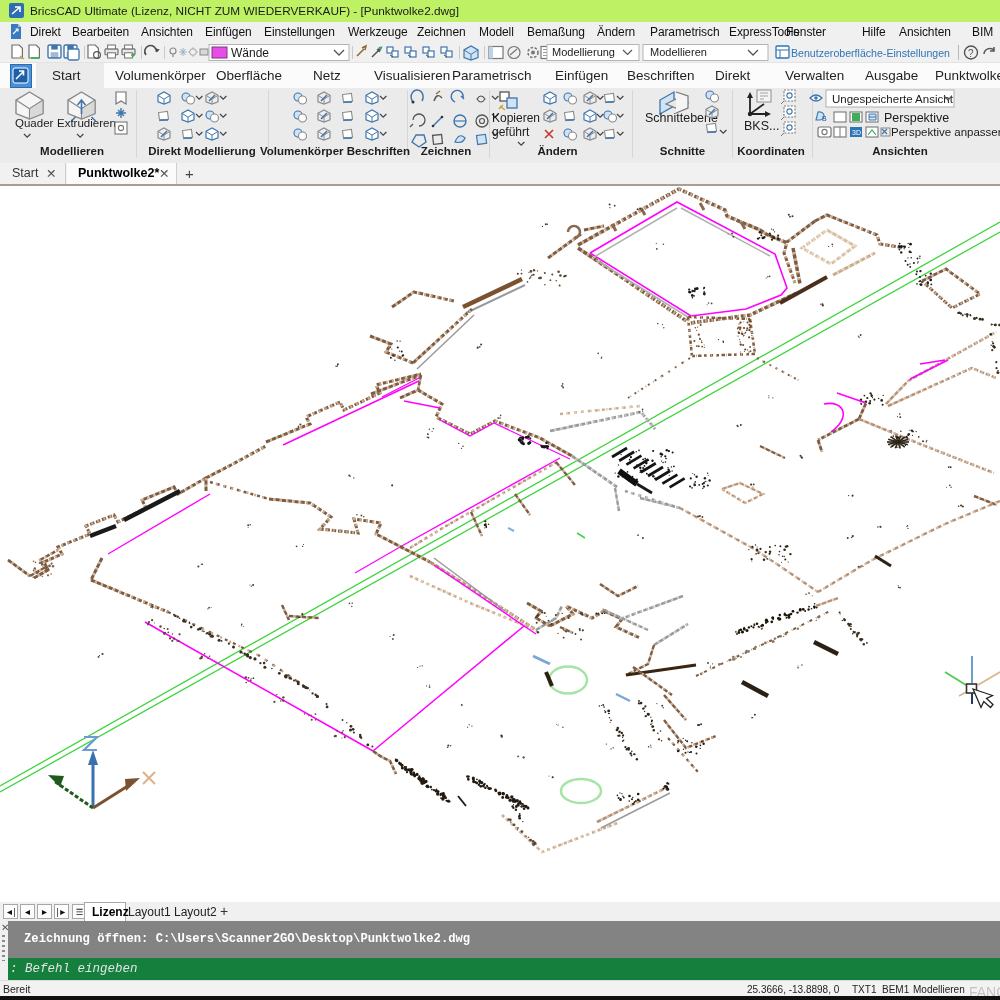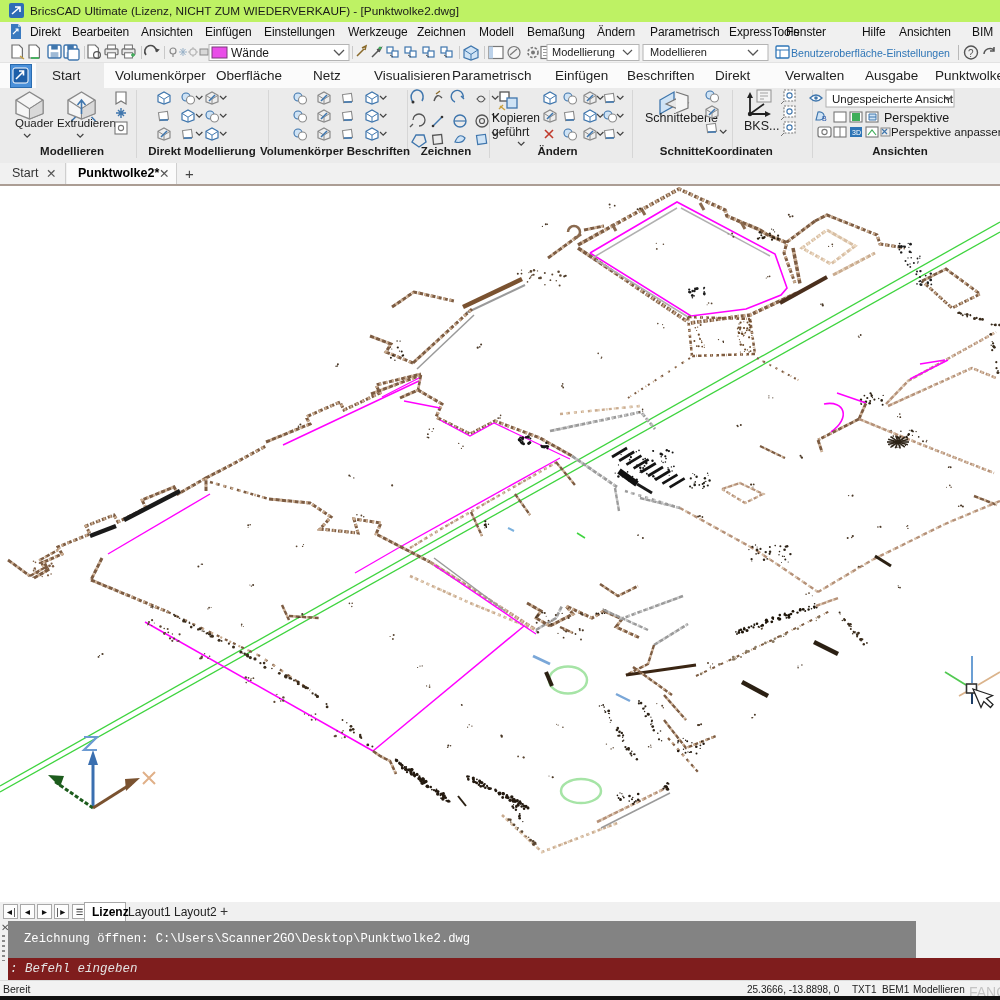--- a/index.html
+++ b/index.html
@@ -26,22 +26,22 @@
 #dtabs{left:0;top:163px;width:1000px;height:21px;background:#f1f1f1;font-size:12.5px;color:#333}
 #dtabs .tab{position:absolute;top:0;height:21px;padding-top:3px}
 #dsep{left:0;top:184px;width:1000px;height:2px;background:#ab9d94}
 
 #canvas{left:0;top:186px;width:1000px;height:716px;background:#ffffff}
 
 #mbar{left:0;top:902px;width:1000px;height:19px;background:#f0f0f0;font-size:12px;color:#222}
 .navb{position:absolute;width:15px;height:15px;background:#fdfdfd;border:1px solid #a8a8a8;text-align:center;font-size:8.5px;padding-top:2px;color:#111}
 
 #cmdwrap{left:0;top:921px;width:1000px;height:60px;background:#f0f0f0}
-#cmd1{position:absolute;left:8px;top:0px;width:908px;height:37px;background:#838383;color:#ffffff;font-family:"Liberation Mono",monospace;font-size:12.2px;font-weight:normal}
-#cmd2{position:absolute;left:8px;top:37px;width:992px;height:23px;background:#7f1d1d;color:#e3e3e3;font-family:"Liberation Mono",monospace;font-size:12.5px;font-style:italic}
+#cmd1{position:absolute;left:8px;top:0px;width:992px;height:37px;background:#838383;color:#ffffff;font-family:"Liberation Mono",monospace;font-size:12.2px;font-weight:bold}
+#cmd2{position:absolute;left:8px;top:37px;width:992px;height:23px;background:#15803d;color:#e3e3e3;font-family:"Liberation Mono",monospace;font-size:12.5px;font-style:italic}
 
 #sbar{left:0;top:980px;width:1000px;height:16px;background:#f2f2f2;font-size:10.5px;color:#222;border-top:1px solid #dcdcdc}
 #sbot{left:0;top:996px;width:1000px;height:4px;background:#101010}
 </style>
 </head>
 <body>
 <div id="app">
 
   <div class="abs" id="title">
     <svg class="abs" style="left:9px;top:3px" width="15" height="15">
@@ -366,21 +366,21 @@
   <div class="gsep" style="left:489px"></div>
   <div class="gsep" style="left:632px"></div>
   <div class="gsep" style="left:732px"></div>
   <div class="gsep" style="left:812px"></div>
   <div class="glabel" style="left:12px;width:120px">Modellieren</div>
   <div class="glabel" style="left:138px;width:128px">Direkt Modellierung</div>
   <div class="glabel" style="left:254px;width:162px">Volumenkörper Beschriften</div>
   <div class="glabel" style="left:405px;width:82px">Zeichnen</div>
   <div class="glabel" style="left:500px;width:115px">Ändern</div>
   <div class="glabel" style="left:635px;width:95px">Schnitte</div>
-  <div class="glabel" style="left:701px;width:76px">Koordinaten</div>
+  <div class="glabel" style="left:733px;width:76px">Koordinaten</div>
   <div class="glabel" style="left:830px;width:140px">Ansichten</div>
 
   <div class="abs" id="dtabs">
     <div class="tab" style="left:0;width:66px;background:#f1f1f1;border-right:1px solid #cfcfcf"><span style="margin-left:12px">Start</span><span style="position:absolute;left:46px;color:#555">✕</span></div>
     <div class="tab" style="left:67px;width:110px;background:#fbfbfb;border-right:1px solid #cfcfcf;font-weight:bold;color:#000"><span style="margin-left:11px">Punktwolke2*</span><span style="position:absolute;left:92px;font-weight:normal;color:#555">✕</span></div>
     <span style="position:absolute;left:185px;top:2px;font-size:15px;color:#444">+</span>
   </div>
   <div class="abs" id="dsep"></div>
 
   <div class="abs" id="canvas"><svg width="1000" height="716" viewBox="0 0 1000 716">

